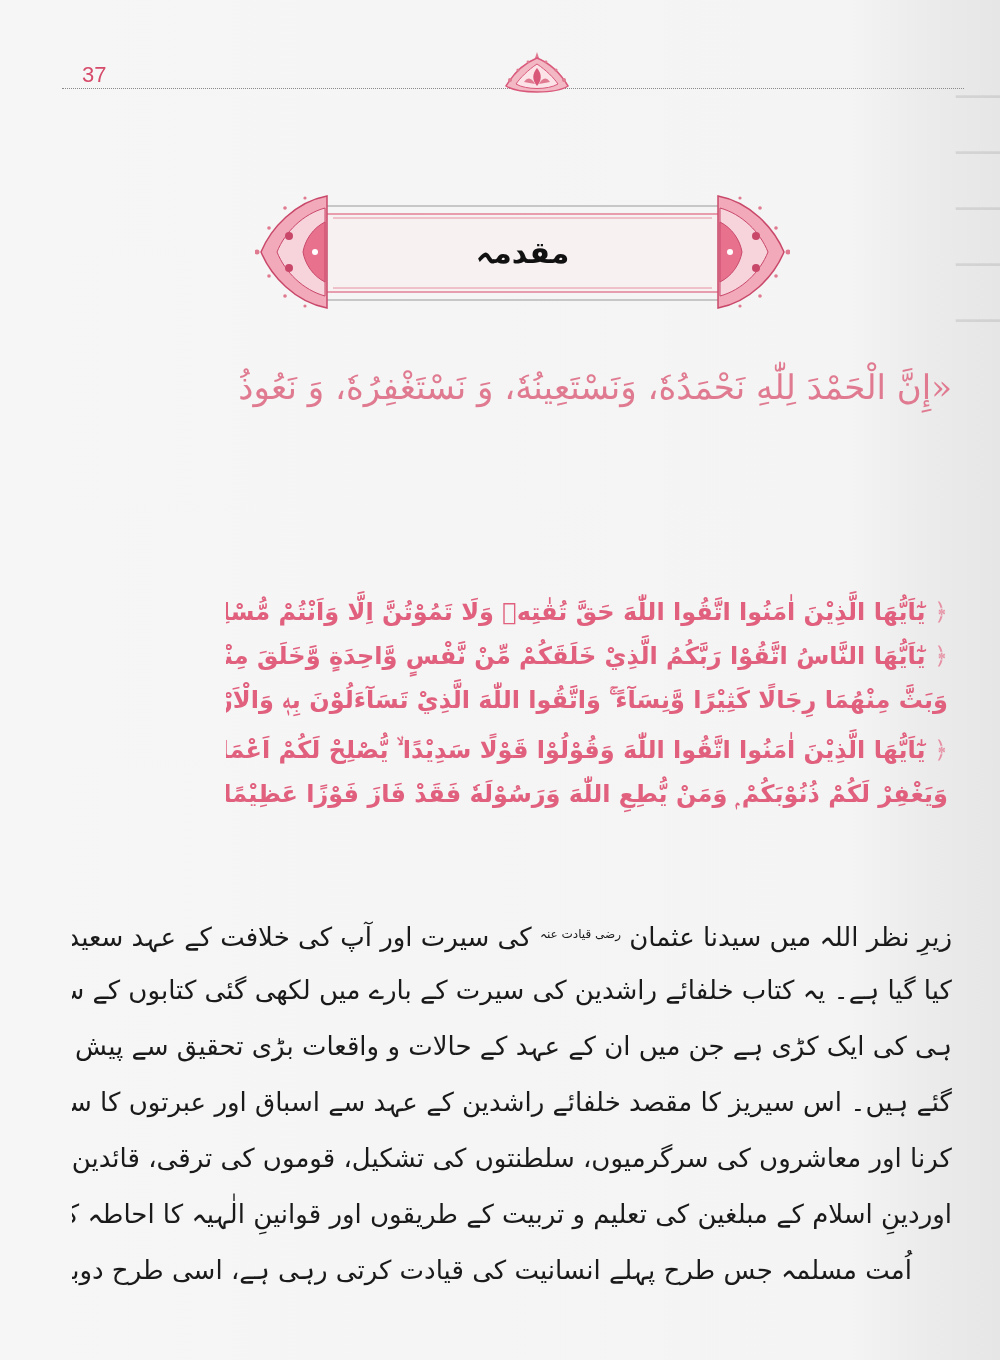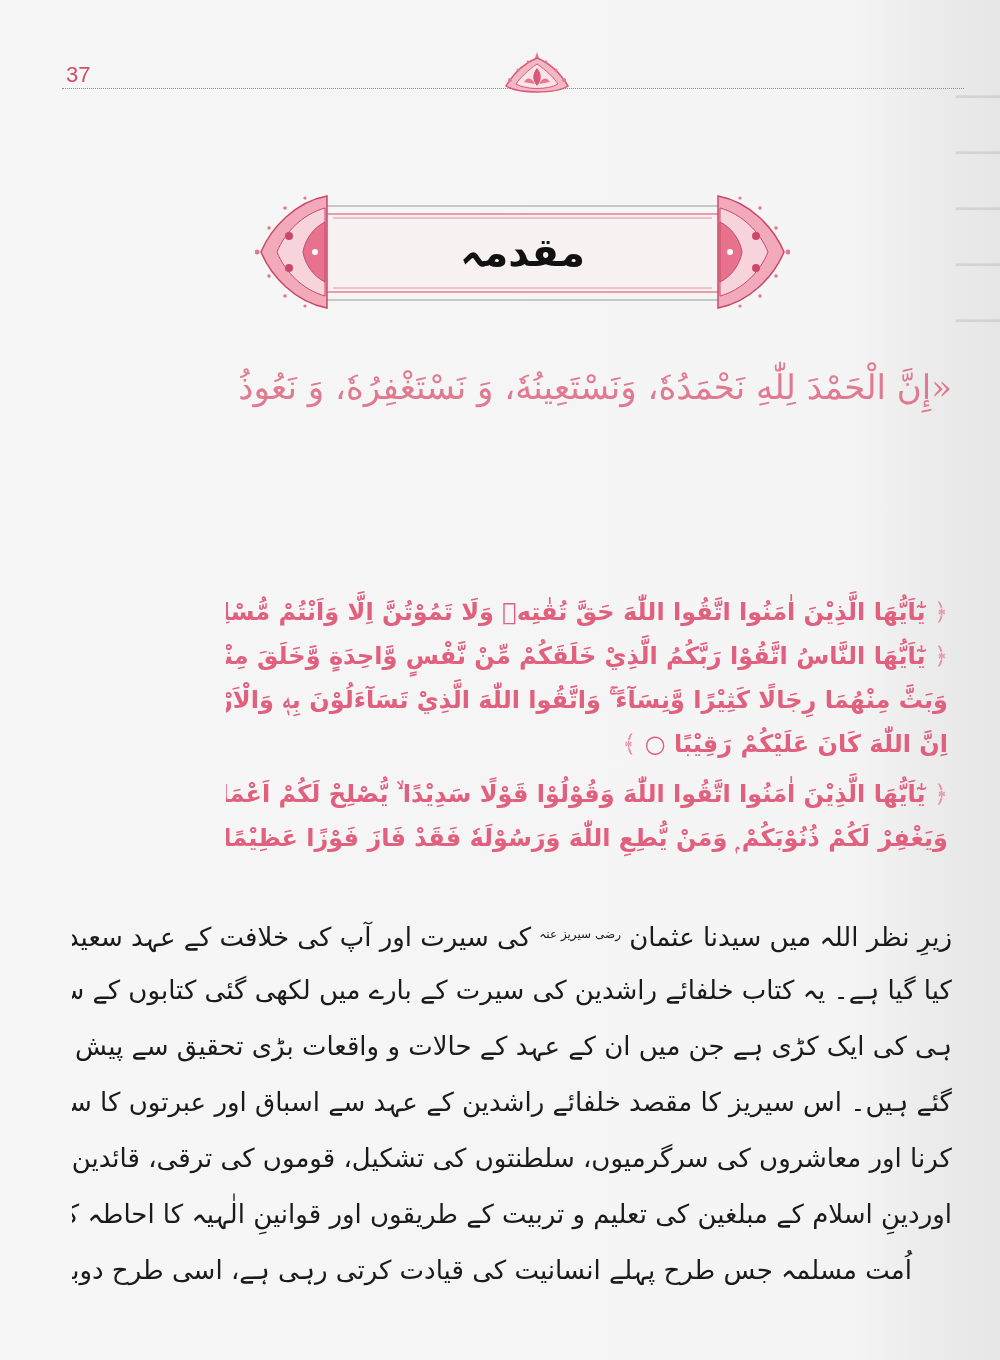--- a/index.html
+++ b/index.html
@@ -34,21 +34,21 @@
       white-space: nowrap;
     }
     
     .header {
       position: absolute;
       left: 62px; top: 62px;
       width: 902px; height: 40px;
     }
     .page-number {
       position: absolute;
-      left: 4px; top: 0px;
+      left: 20px; top: 0px;
       font-family: "Liberation Sans", sans-serif;
       font-size: 22px;
       color: #d64a6a;
     }
     .header-rule {
       position: absolute;
       left: 0; top: 26px;
       width: 902px; height: 0;
       border-top: 1.5px dotted #8a8a8a;
     }
@@ -66,21 +66,21 @@
     .title-frame svg {
       position: absolute; left: 0; top: 0;
     }
     .title-text {
       position: absolute;
       left: 0; top: 0;
       width: 535px; height: 120px;
       display: flex; align-items: center; justify-content: center;
       font-family: "DejaVu Sans", sans-serif;
       font-weight: bold;
-      font-size: 40px;
+      font-size: 30px;
       color: #111;
       direction: rtl;
     }
     
     .block {
       position: absolute;
       direction: rtl;
       text-align: justify;
       text-align-last: right;
     }
@@ -218,38 +218,34 @@
       <span>يٰٓاَيُّهَا الَّذِيْنَ اٰمَنُوا اتَّقُوا اللّٰهَ حَقَّ تُقٰتِهٖ وَلَا تَمُوْتُنَّ اِلَّا وَاَنْتُمْ مُّسْلِمُوْنَ ○</span>
       
     </span>
     <span class="ayah-line">
       <span class="bracket">﴿</span>
       <span>يٰٓاَيُّهَا النَّاسُ اتَّقُوْا رَبَّكُمُ الَّذِيْ خَلَقَكُمْ مِّنْ نَّفْسٍ وَّاحِدَةٍ وَّخَلَقَ مِنْهَا زَوْجَهَا</span>
     </span>
     <span class="ayah-line">
       <span>وَبَثَّ مِنْهُمَا رِجَالًا كَثِيْرًا وَّنِسَآءً ۚ وَاتَّقُوا اللّٰهَ الَّذِيْ تَسَآءَلُوْنَ بِهٖ وَالْاَرْحَامَ ۭ</span>
     </span>
-    <span class="ayah-line">
-      <span>اِنَّ اللّٰهَ كَانَ عَلَيْكُمْ رَقِيْبًا ○</span>
-      <span class="bracket">﴾</span>
-    </span>
     <span class="ayah-line gap">
       <span class="bracket">﴿</span>
       <span>يٰٓاَيُّهَا الَّذِيْنَ اٰمَنُوا اتَّقُوا اللّٰهَ وَقُوْلُوْا قَوْلًا سَدِيْدًا ۙ يُّصْلِحْ لَكُمْ اَعْمَالَكُمْ</span>
     </span>
     <span class="ayah-line">
       <span>وَيَغْفِرْ لَكُمْ ذُنُوْبَكُمْ ۭ وَمَنْ يُّطِعِ اللّٰهَ وَرَسُوْلَهٗ فَقَدْ فَازَ فَوْزًا عَظِيْمًا ○</span>
       
     </span>
   </div>
 
   <div class="block urdu-block">
     <span class="urdu-line">
       <span>زیرِ نظر اللہ میں سیدنا عثمان</span>
-      <span class="honorific">رضی سیریز عنہ</span>
+      <span class="honorific">رضی قیادت عنہ</span>
       <span>کی سیرت اور آپ کی خلافت کے عہد سعید کا تذکرہ</span>
     </span>
     <span class="urdu-line">کیا گیا ہے۔ یہ کتاب خلفائے راشدین کی سیرت کے بارے میں لکھی گئی کتابوں کے سلسلے</span>
     <span class="urdu-line">ہی کی ایک کڑی ہے جن میں ان کے عہد کے حالات و واقعات بڑی تحقیق سے پیش کیے</span>
     <span class="urdu-line">گئے ہیں۔ اس سیریز کا مقصد خلفائے راشدین کے عہد سے اسباق اور عبرتوں کا سامان فراہم</span>
     <span class="urdu-line">کرنا اور معاشروں کی سرگرمیوں، سلطنتوں کی تشکیل، قوموں کی ترقی، قائدین کی تربیت</span>
     <span class="urdu-line">اوردینِ اسلام کے مبلغین کی تعلیم و تربیت کے طریقوں اور قوانینِ الٰہیہ کا احاطہ کرنا ہے۔</span>
     <span class="urdu-line indent">اُمت مسلمہ جس طرح پہلے انسانیت کی قیادت کرتی رہی ہے، اسی طرح دوبارہ قیادت</span>
   </div>
 

